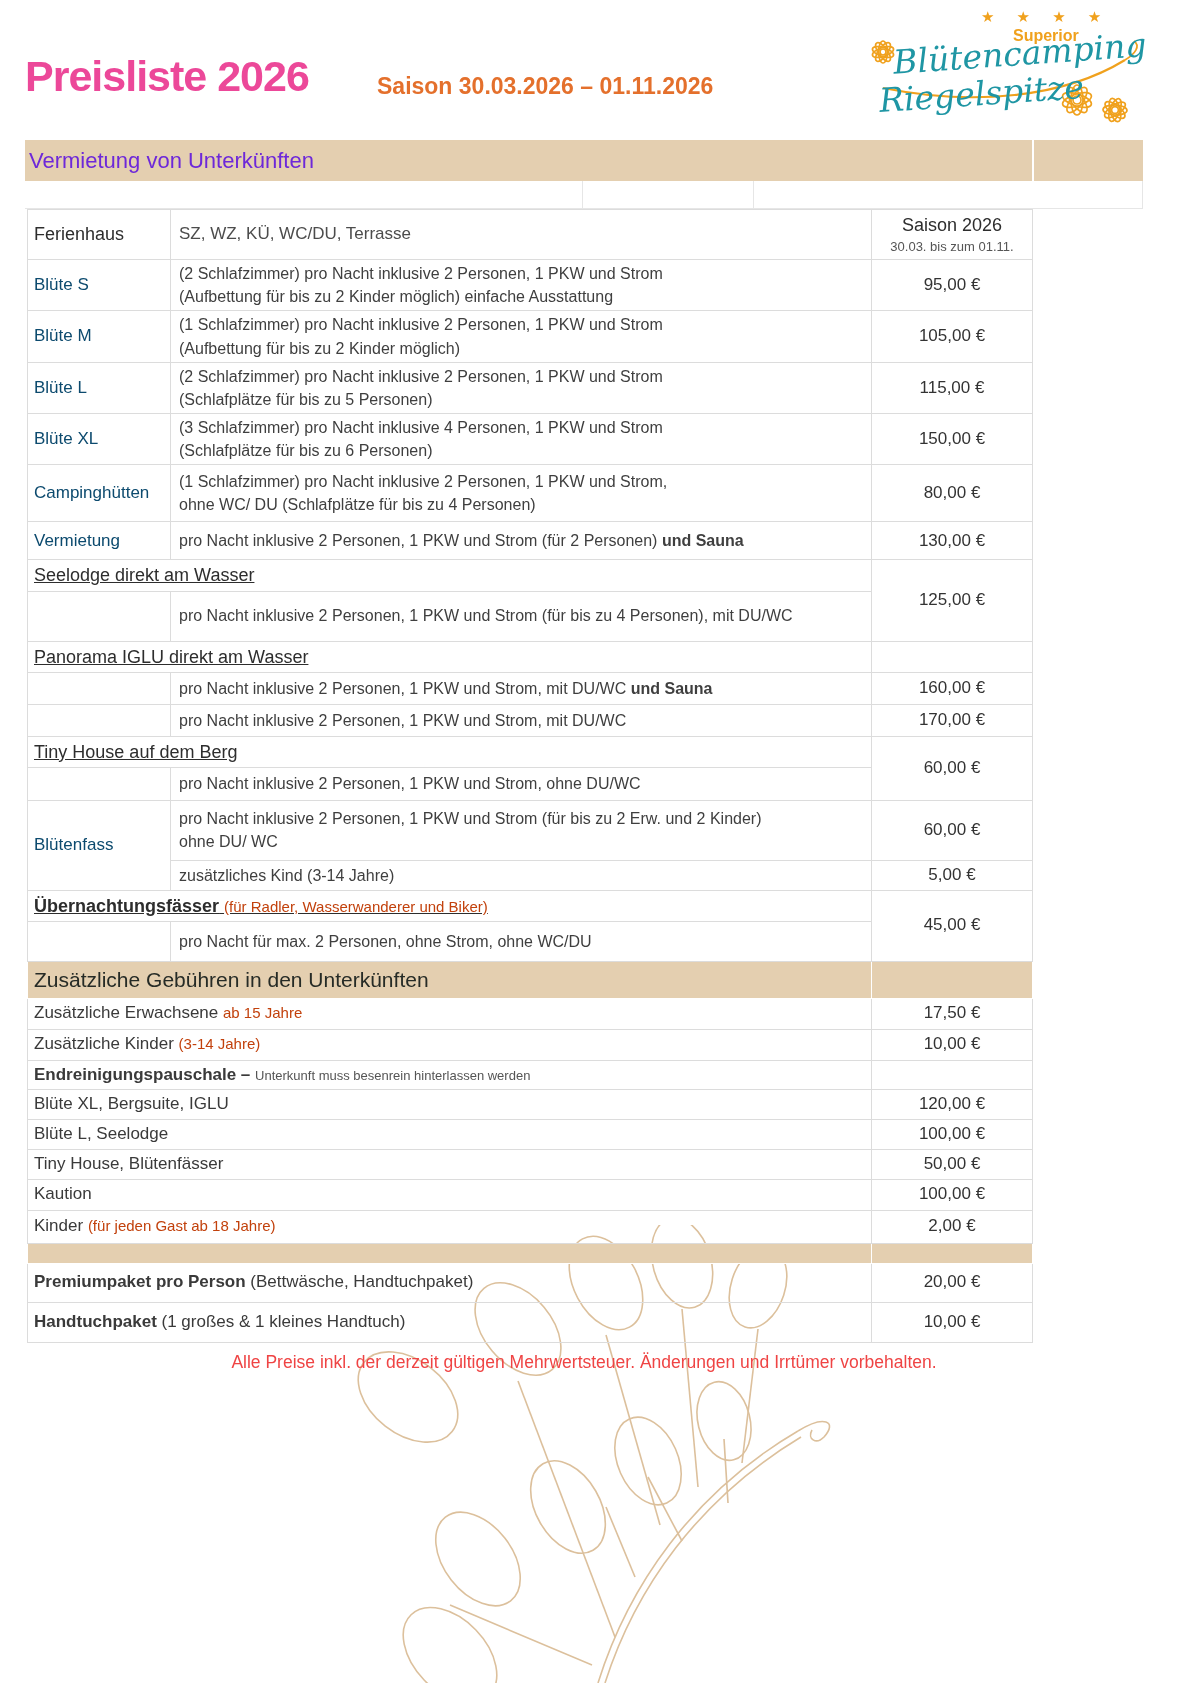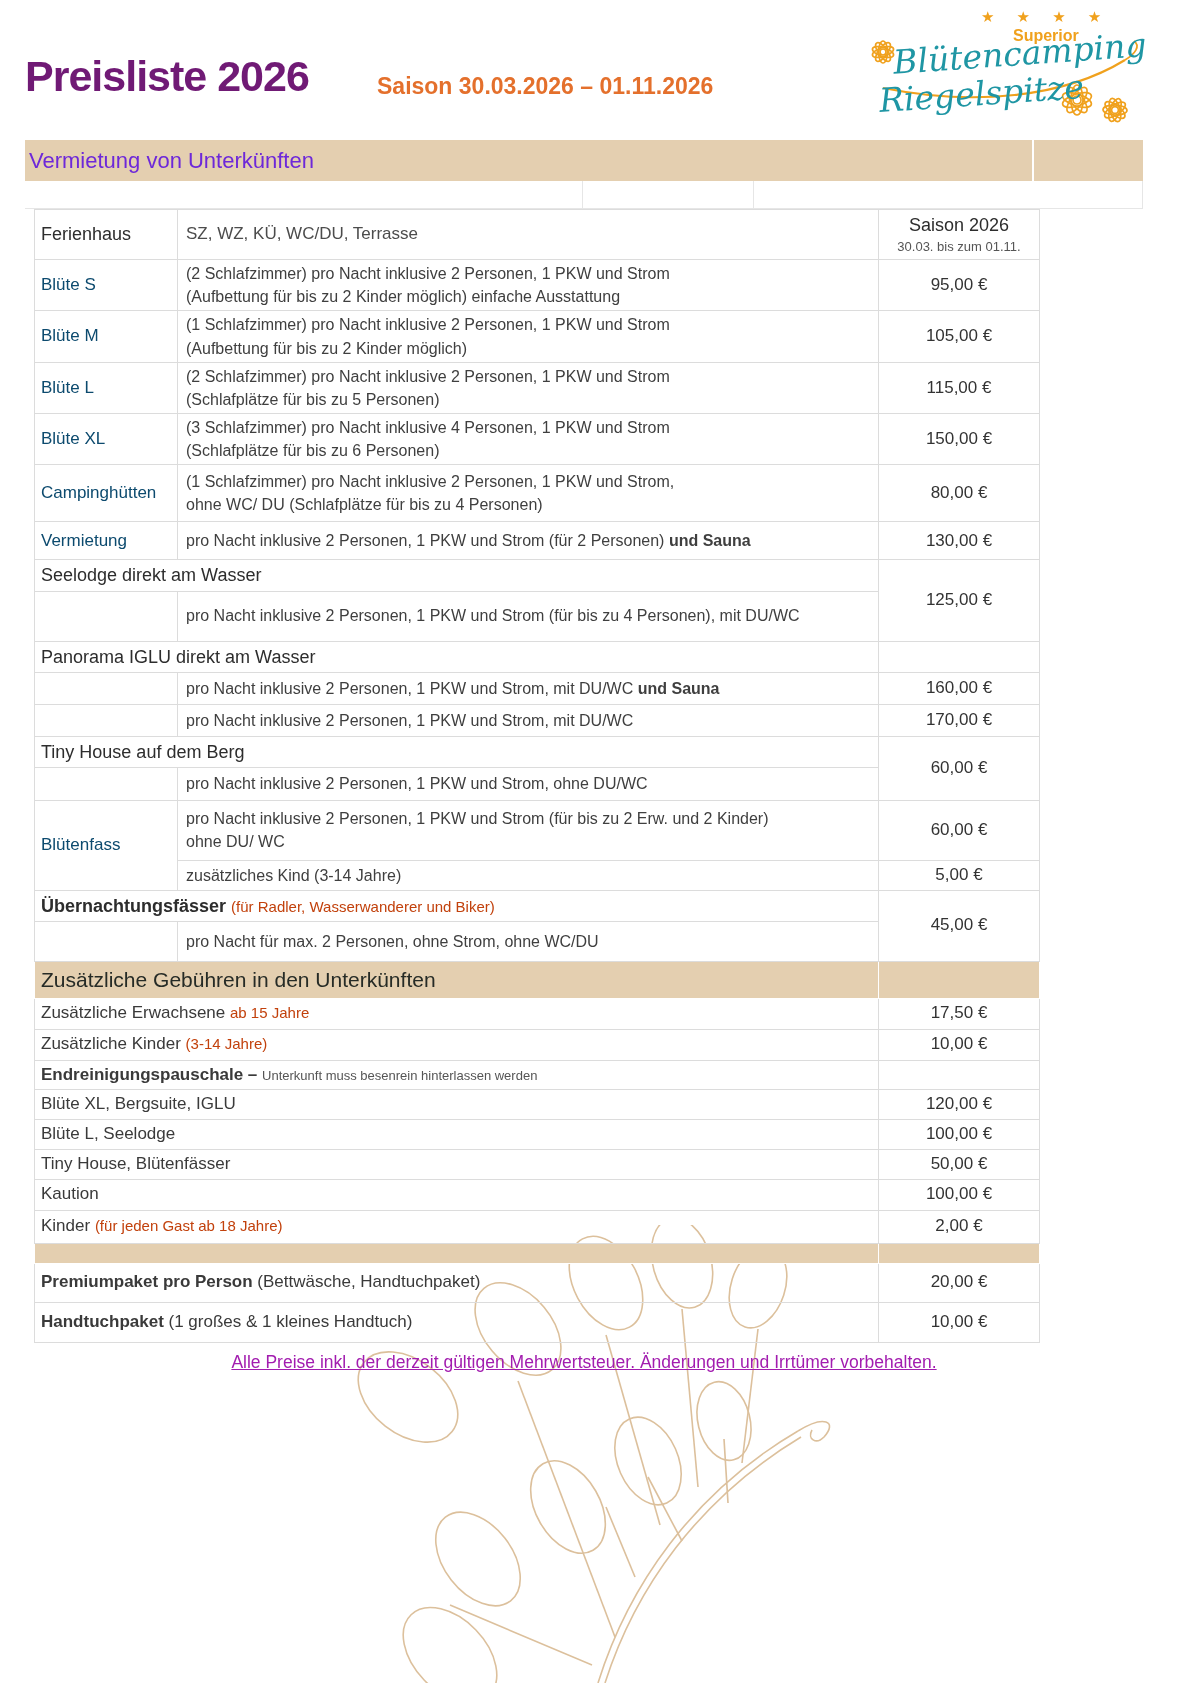--- a/index.html
+++ b/index.html
@@ -1,61 +1,61 @@
 <!DOCTYPE html>
 <html><head>
 <meta charset="utf-8">
 <style>
   html,body{margin:0;padding:0;background:#fff;}
   .page{position:relative;width:1190px;height:1683px;background:#fff;overflow:hidden;
         font-family:"Liberation Sans",sans-serif;color:#3f3f3f;}
   
   .hdr{position:relative;height:140px;z-index:2;}
   .doc-title{position:absolute;left:25px;top:52px;margin:0;font-size:43px;font-weight:700;
-             color:#701a75;letter-spacing:-1px;}
+             color:#ec4899;letter-spacing:-1px;}
   .doc-subtitle{position:absolute;left:377px;top:73px;font-size:23px;font-weight:700;color:#e4702c;}
   .logo{position:absolute;left:853px;top:8px;width:295px;height:128px;}
   .logo-stars{position:absolute;left:128px;top:0;color:#f0a11d;font-size:15px;letter-spacing:9px;white-space:nowrap;}
   .logo-superior{position:absolute;left:160px;top:19px;color:#f0a11d;font-size:16px;font-weight:700;}
   .logo-name1{position:absolute;left:40px;top:26px;font-family:"DejaVu Serif",serif;font-style:italic;
               font-size:33px;color:#1f96a4;transform:rotate(-4deg);white-space:nowrap;}
   .logo-name2{position:absolute;left:26px;top:66px;font-family:"DejaVu Serif",serif;font-style:italic;
               font-size:33px;color:#1f96a4;transform:rotate(-4deg);white-space:nowrap;}
   .logo-art{position:absolute;left:0;top:0;}
   
   .banner{margin-left:25px;width:1118px;height:41px;display:flex;}
   .banner-main{width:1003px;background:#e4cfb0;display:flex;align-items:center;padding-left:4px;
                font-size:22px;color:#6d28d9;}
   .banner-gap{width:2px;background:#fff;}
   .banner-side{flex:1;background:#e4cfb0;}
   
   .spacer-row{margin-left:25px;width:1118px;height:27px;border-bottom:1px solid #e6e6e6;position:relative;}
   .spacer-row .v1,.spacer-row .v2,.spacer-row .v3{position:absolute;top:0;bottom:0;width:1px;background:#e6e6e6;}
   .spacer-row .v1{left:557px;} .spacer-row .v2{left:728px;} .spacer-row .v3{right:0;}
   
-  table.tbl{border-collapse:collapse;table-layout:fixed;margin-left:34px;width:1005px;position:relative;z-index:1;}
+  table.tbl{border-collapse:collapse;table-layout:fixed;margin-left:27px;width:1005px;position:relative;z-index:1;}
   .tbl td{border:1px solid #dcdcdc;font-size:16px;color:#3f3f3f;padding:2px 8px;vertical-align:middle;
           line-height:1.45;overflow:hidden;}
   .tbl td.namec{font-size:17px;color:#0c4a6e;padding-left:6px;}
   .tbl td.pricec{text-align:center;font-size:17px;color:#333;white-space:nowrap;padding:0 2px;}
-  .tbl td.rowtitle{font-size:18px;color:#2d2d2d;padding-left:6px;}
+  .tbl td.rowtitle{font-size:18px;color:#2d2d2d;padding-left:6px;text-decoration:underline;}
   .tbl td.feelabel{font-size:17px;color:#3a3a3a;padding-left:6px;}
   .small{font-size:13px;color:#555;}
   .mid{font-size:15px;color:#c2410c;}
   .b{font-weight:700;}
   .tbl td.tan{background:#e4cfb0;border-color:#fff;}
   .tbl td.tanhead{background:#e4cfb0;border-color:#fff;font-size:21px;color:#262b26;padding-left:6px;}
   .tbl td.hname{font-size:18px;color:#2d2d2d;padding-left:6px;}
   .tbl td.hfeat{font-size:17px;color:#4c4c4c;}
   .tbl td.hseason{text-align:center;padding:2px 0;}
   .season-main{font-size:18px;color:#2d2d2d;}
   .season-sub{font-size:13px;color:#555;}
   
   .footnote{position:relative;z-index:1;margin-left:25px;width:1118px;text-align:center;
-            margin-top:9px;font-size:17.5px;color:#a21caf;text-decoration:underline;}
+            margin-top:9px;font-size:17.5px;color:#ef4444;}
   
   .branch{position:absolute;left:330px;top:1225px;z-index:0;}
 </style>
 </head>
 <body>
 
 <div class="page">
 
   <svg class="branch" width="520" height="458" viewBox="0 0 520 458">
     <g stroke="#dcc09c" stroke-width="1.6" fill="none">

